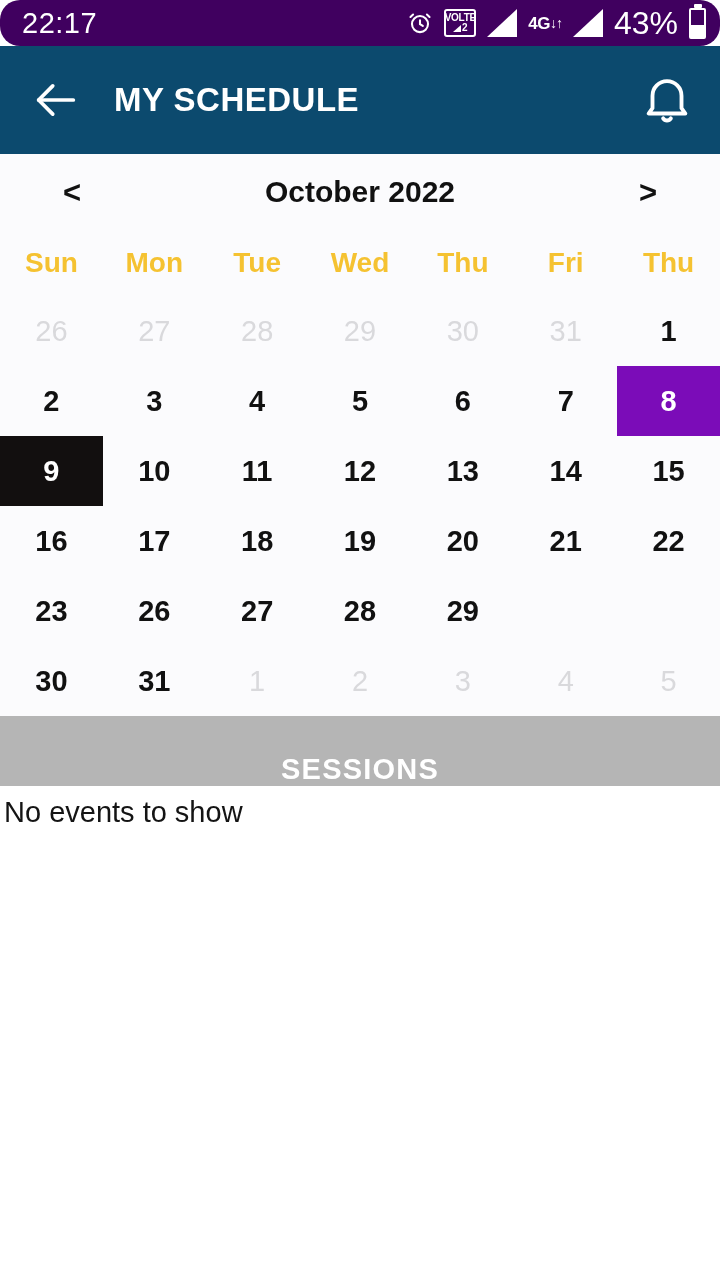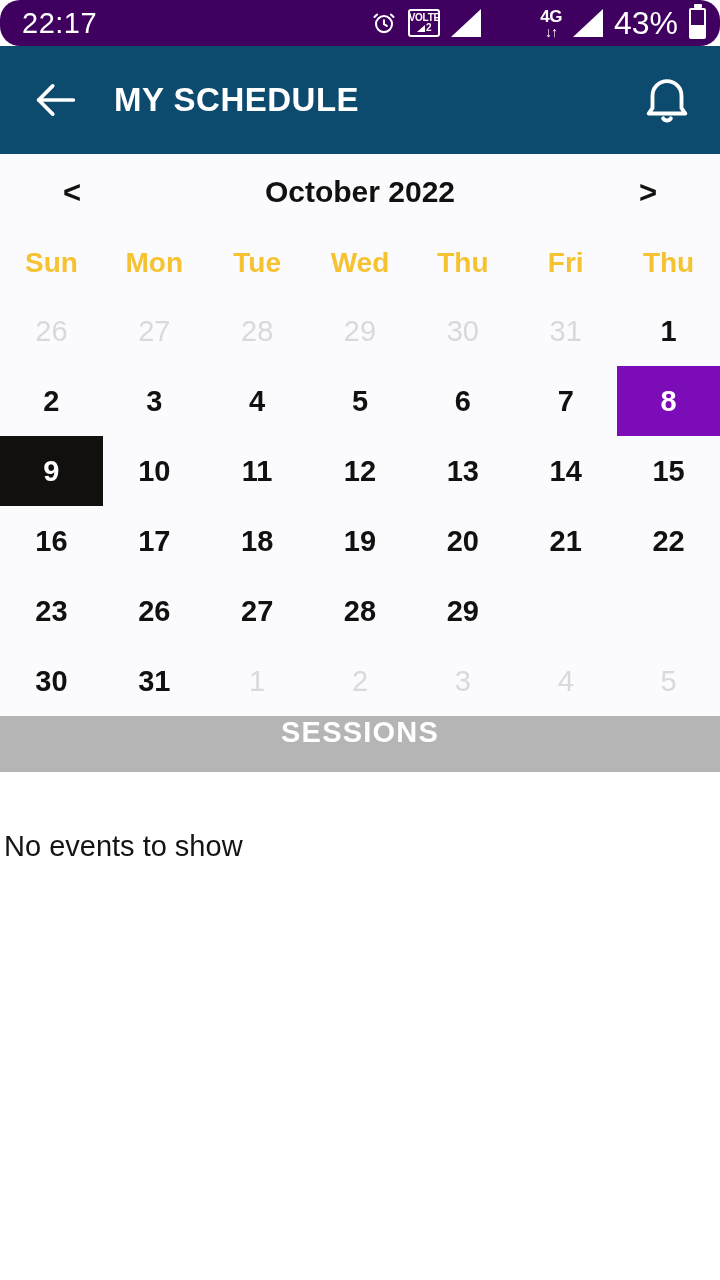--- a/index.html
+++ b/index.html
@@ -22,21 +22,21 @@
   .status-right { margin-left:auto; display:flex; align-items:center; gap:11px; }
   .sb-ico { display:flex; align-items:center; justify-content:center; }
   .volte-box {
     border:2px solid #fff; border-radius:3px;
     width:32px; height:28px; display:flex; flex-direction:column;
     align-items:center; justify-content:center; line-height:1;
   }
   .volte-top { font-size:10px; font-weight:bold; letter-spacing:-.3px; }
   .volte-bot { font-size:10px; font-weight:bold; display:flex; align-items:center; gap:1px; }
   .tri { width:0; height:0; border-style:solid; }
-  .net4g { display:flex; flex-direction:column; align-items:center; line-height:1;margin-left:48px; }
+  .net4g { display:flex; flex-direction:row; align-items:center; line-height:1; }
   .net4g-t { font-size:17px; font-weight:bold; letter-spacing:-.5px; }
   .net4g-b { font-size:14px; font-weight:bold; letter-spacing:-1px; }
   .batt-pct { font-size:32px; font-weight:400; }
   .batt {
     width:17px; height:31px; border:2px solid #fff; border-radius:2px;
     position:relative; display:flex; flex-direction:column; justify-content:flex-end;
   }
   .batt::before {
     content:""; position:absolute; top:-6px; left:50%; transform:translateX(-50%);
     width:8px; height:4px; background:#fff; border-radius:1px;
@@ -76,27 +76,27 @@
   .day {
     display:flex; align-items:center; justify-content:center;
     font-size:29px; font-weight:bold; color:#111111; cursor:pointer;
   }
   .day.muted { color:#d9d9dc; font-weight:400; }
   .day.selected { background:#7b0cb8; color:#ffffff; }
   .day.today { background:#120f0f; color:#ffffff; }
 
   
   .sessions-bar {
-    height:56px; background:#b5b5b5; flex:0 0 auto;
-    display:flex; align-items:flex-start; justify-content:center;
+    height:70px; background:#b5b5b5; flex:0 0 auto;
+    display:flex; align-items:flex-end; justify-content:center;
   }
   .sessions-bar span {
     color:#ffffff; font-size:29px; font-weight:bold; letter-spacing:1.2px;
   }
-  .events-area { flex:1 1 auto; background:#ffffff; padding:10px 0 0 4px;margin-top:48px; }
+  .events-area { flex:1 1 auto; background:#ffffff; padding:10px 0 0 4px; }
   .empty-msg { font-size:29px; color:#141414; font-weight:400; }
 </style>
 </head>
 <body>
 
 <div id="app">
 
   <div class="statusbar">
     <div class="status-time">22:17</div>
     <div class="status-right">

